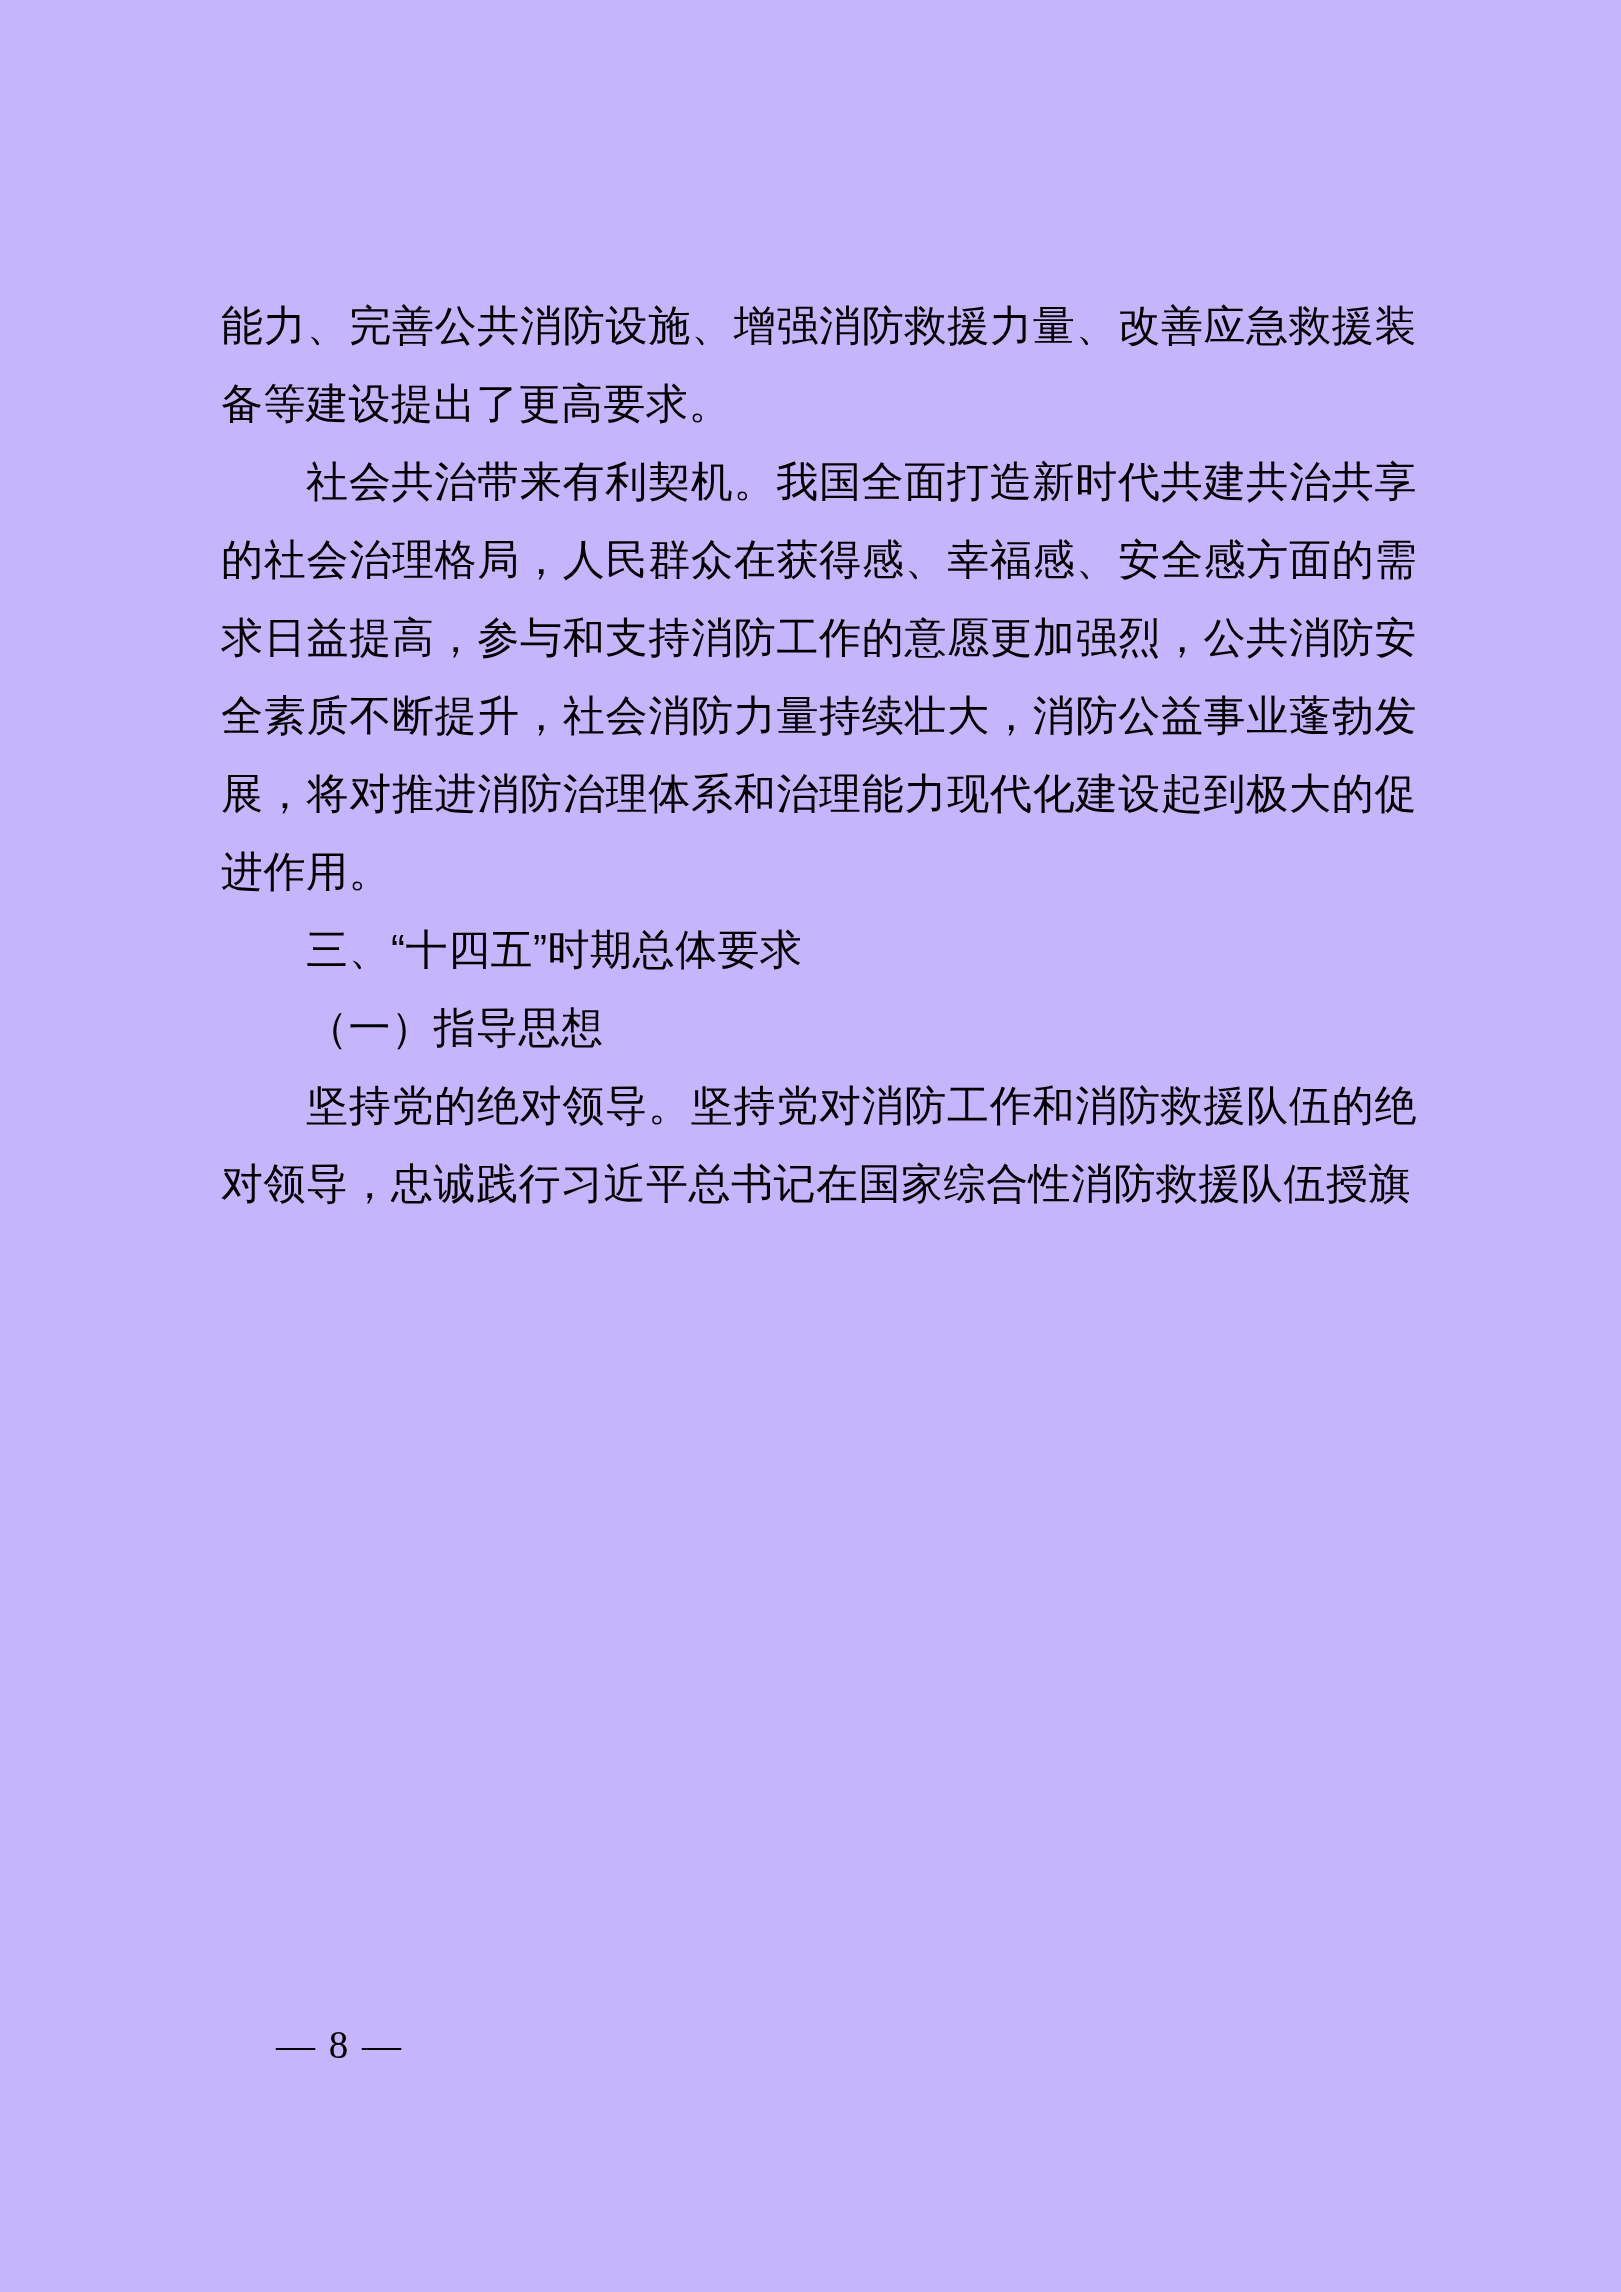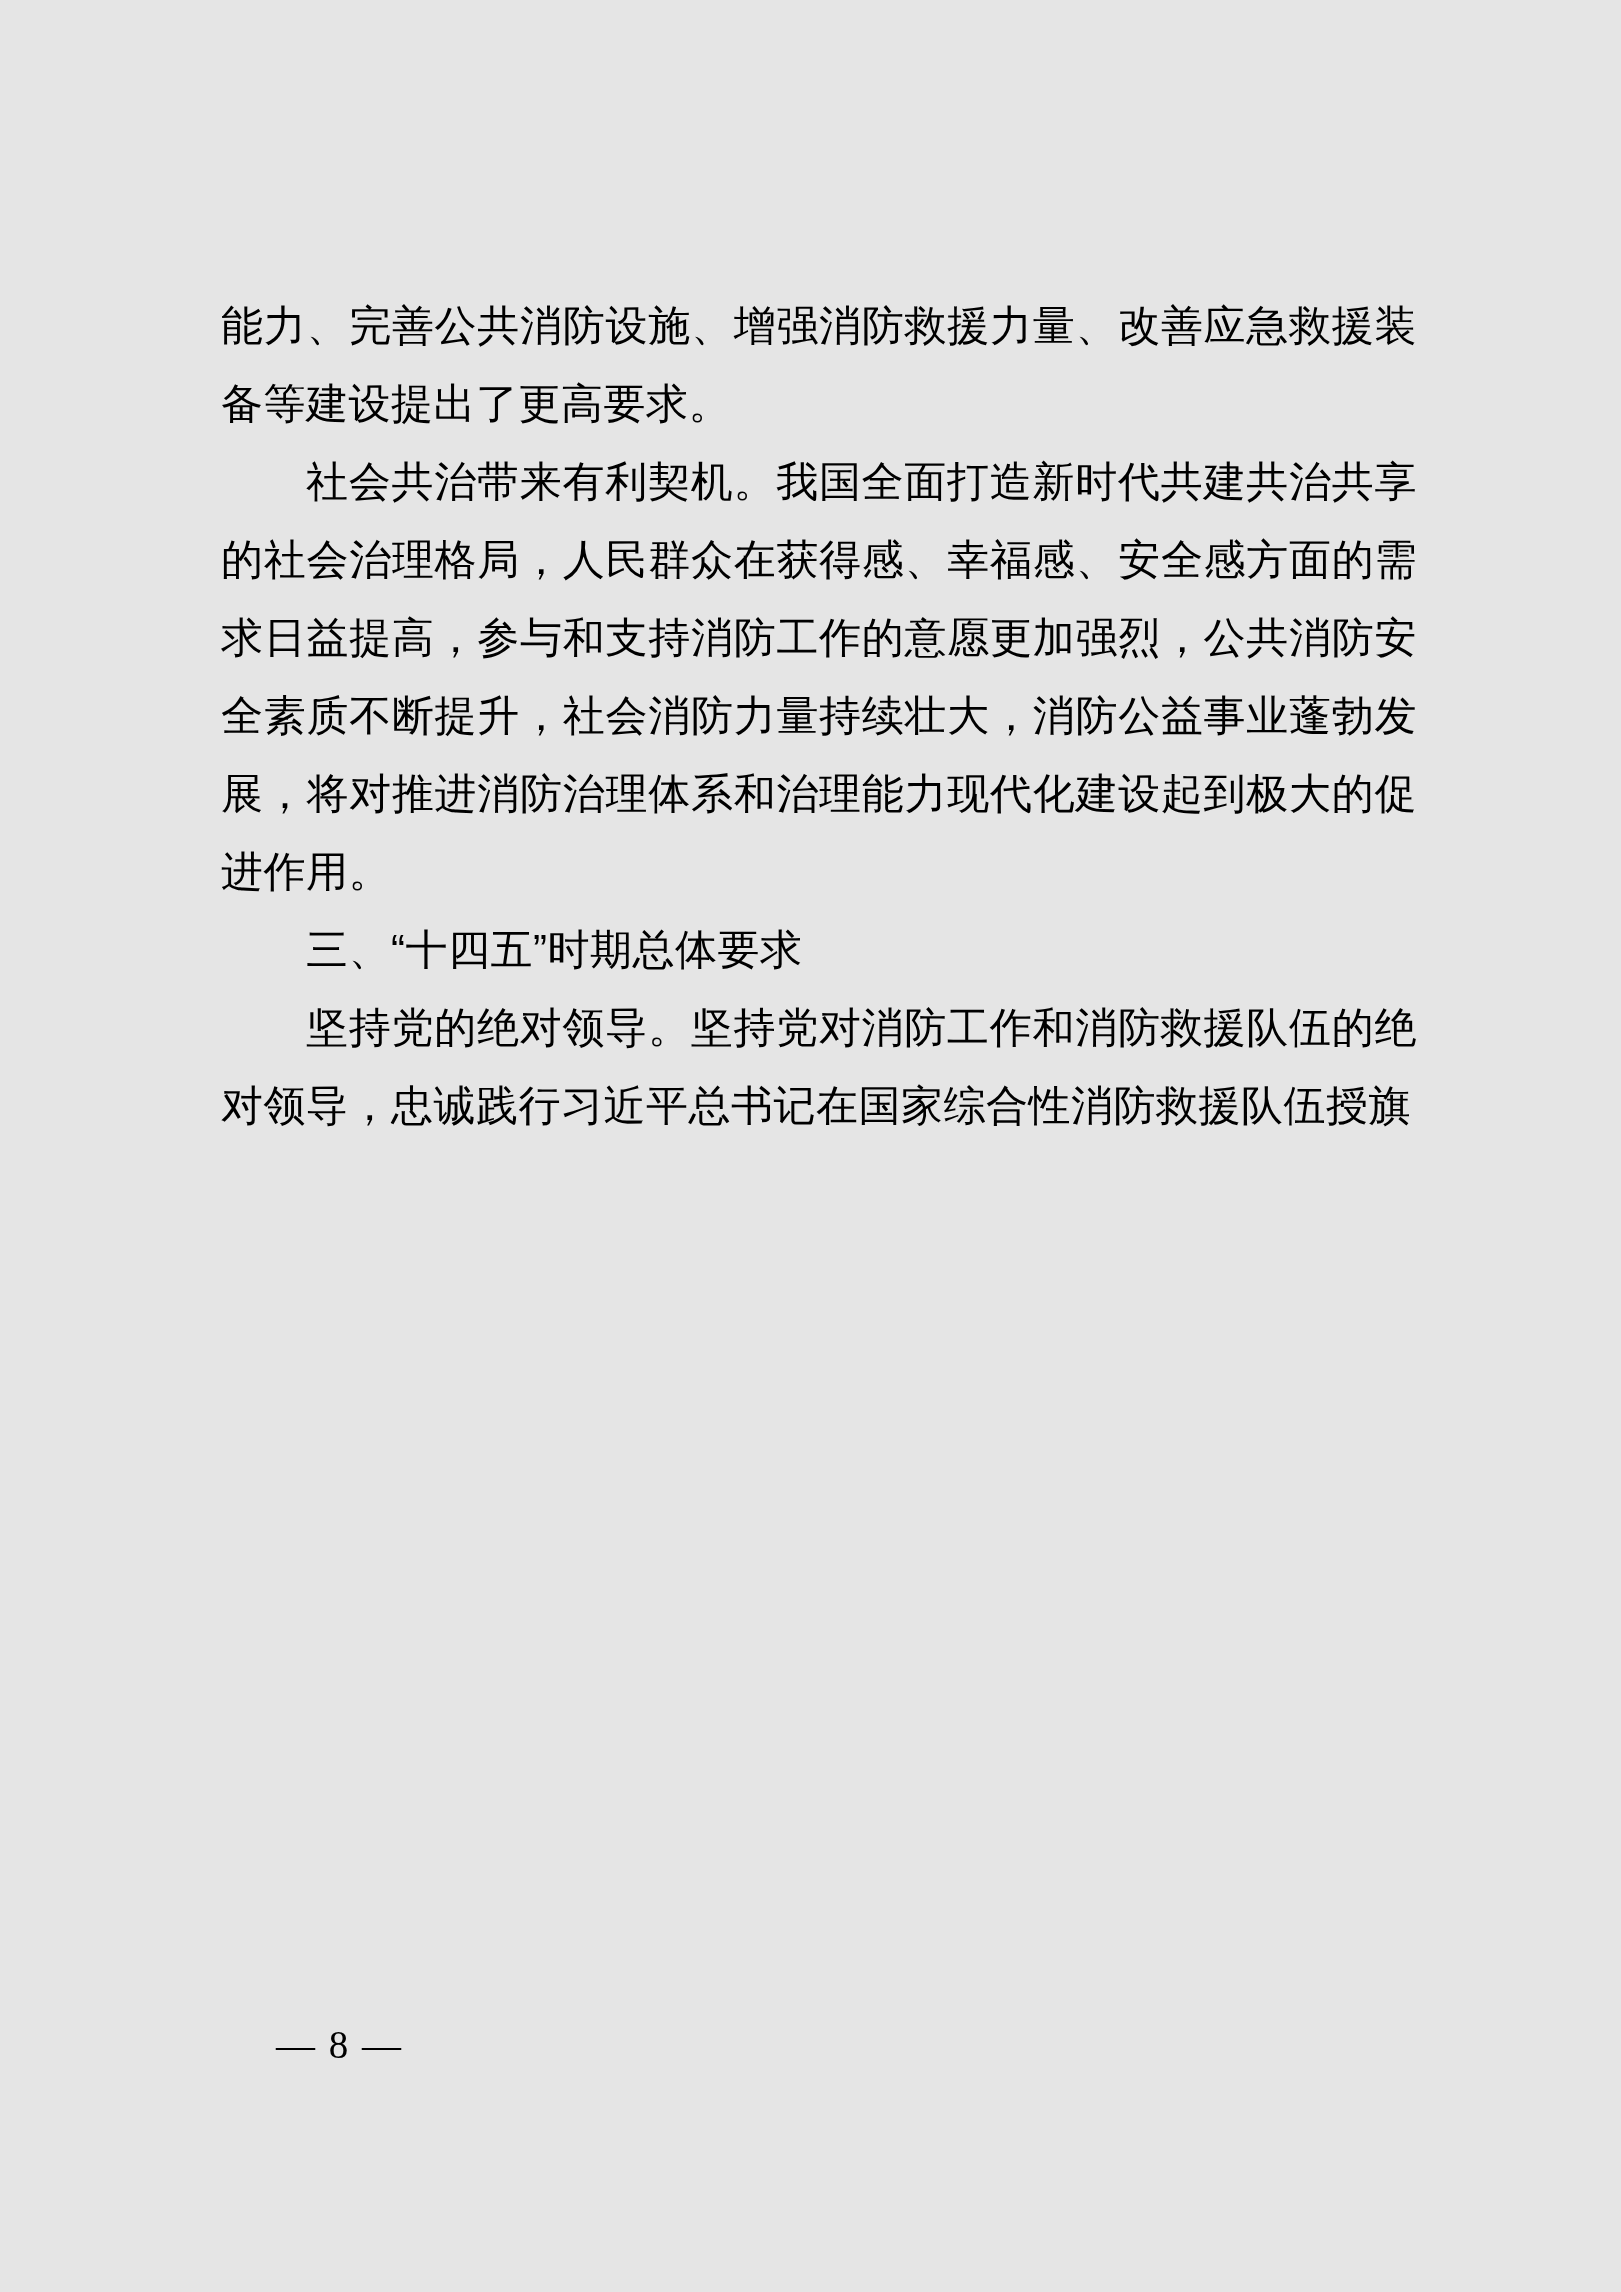--- a/index.html
+++ b/index.html
@@ -8,21 +8,21 @@
     height: 2293px;
     background: #ffffff;
     position: relative;
     overflow: hidden;
     font-family: "Liberation Serif", "DejaVu Serif", serif;
     color: #000000;
   }
   .page {
     position: absolute;
     inset: 0;
-    background: #e5e5e5;
+    background: #c4b5fd;
   }
   .text-block {
     position: absolute;
     left: 221px;
     top: 287px;
     width: 1196px;
   }
   .text-block p,
   .text-block h2,
   .text-block h3 {
@@ -66,20 +66,21 @@
 <div class="page">
 
   <main class="text-block">
 
     <p class="continuation">能力、完善公共消防设施、增强消防救援力量、改善应急救援装备等建设提出了更高要求。</p>
 
     <p class="indent">社会共治带来有利契机。我国全面打造新时代共建共治共享的社会治理格局，人民群众在获得感、幸福感、安全感方面的需求日益提高，参与和支持消防工作的意愿更加强烈，公共消防安全素质不断提升，社会消防力量持续壮大，消防公益事业蓬勃发展，将对推进消防治理体系和治理能力现代化建设起到极大的促进作用。</p>
 
     <h2 class="heading indent">三、“十四五”时期总体要求</h2>
 
+    <h3 class="subheading indent">（一）指导思想</h3>
 
 
 
     <p class="indent">坚持党的绝对领导。坚持党对消防工作和消防救援队伍的绝对领导，忠诚践行习近平总书记在国家综合性消防救援队伍授旗</p>
 
   </main>
 
   <footer class="page-footer">— 8 —</footer>
 
 </div>

